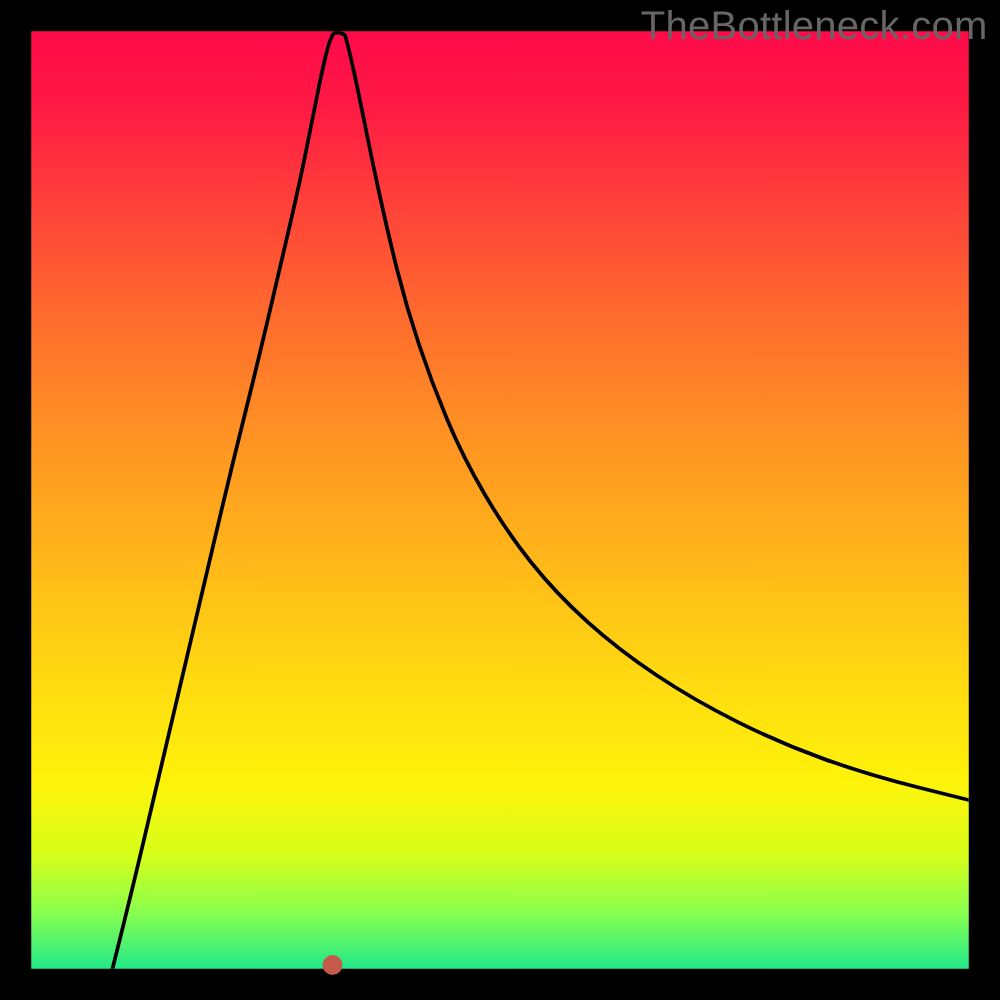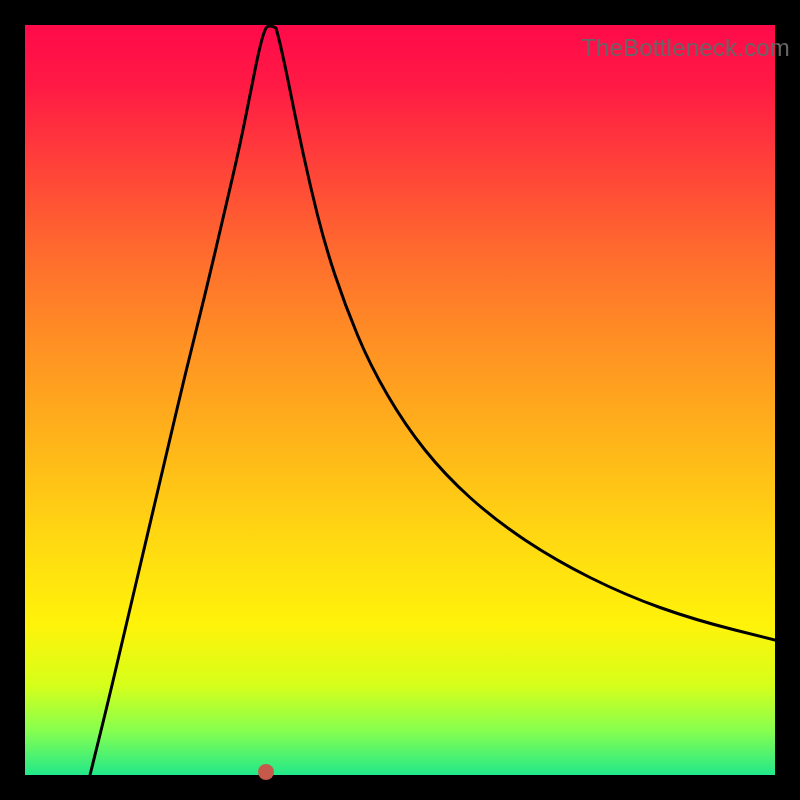--- a/index.html
+++ b/index.html
@@ -28,25 +28,24 @@
       #fff30a 80%,
       #d6ff1a 88%,
       #88ff4e 94%,
       #22e88a 100%);
   }
   .watermark {
     position: absolute;
     top: 2px;
     right: 10px;
     color: #666;
-    font-size: 24px;
+    font-size: 32px;
     font-weight: 500;
     letter-spacing: 0.2px;
     z-index: 5;
-    margin-top: 32px;
   }
   svg.curve {
     position: absolute;
     left: 25px;
     top: 25px;
     width: 750px;
     height: 750px;
     z-index: 3;
   }
   .dot {

